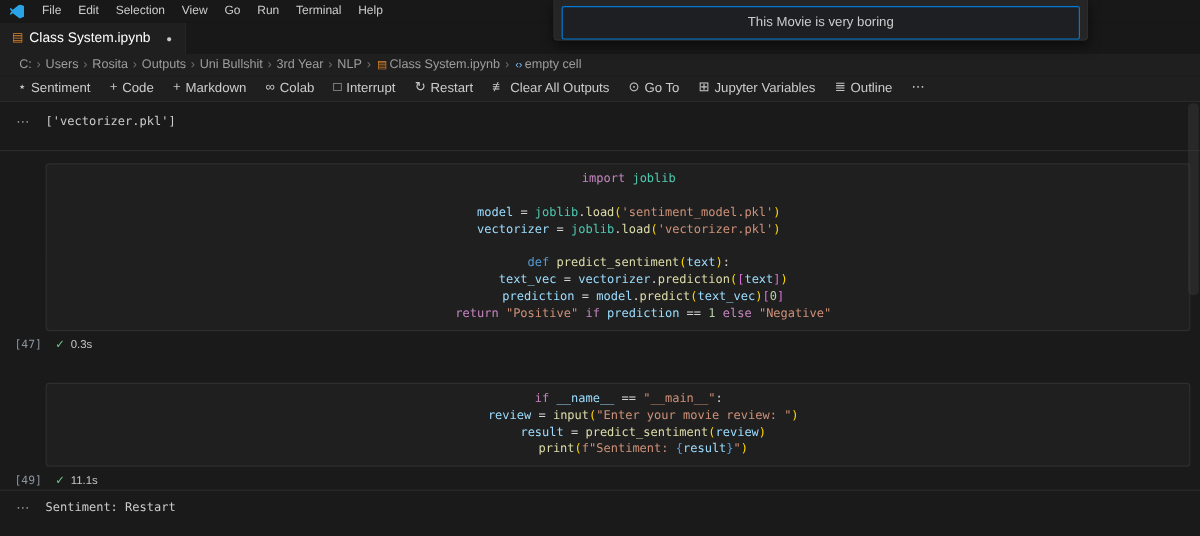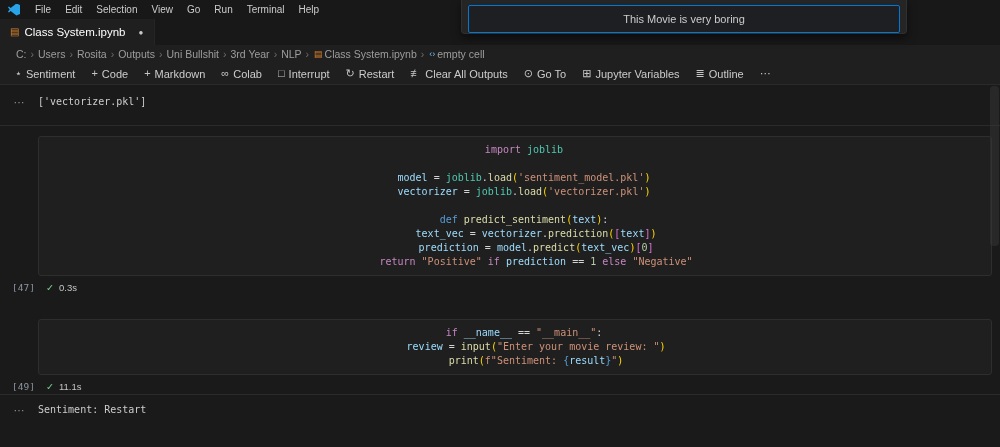--- a/index.html
+++ b/index.html
@@ -175,20 +175,21 @@
       <div class="code-line"><span class="tk-pl">    </span><span class="tk-kw">return</span><span class="tk-pl"> </span><span class="tk-str">"Positive"</span><span class="tk-pl"> </span><span class="tk-kw">if</span><span class="tk-pl"> </span><span class="tk-var">prediction</span><span class="tk-op"> == </span><span class="tk-num">1</span><span class="tk-pl"> </span><span class="tk-kw">else</span><span class="tk-pl"> </span><span class="tk-str">"Negative"</span></div>
     </div>
     <div class="cell-status">
       <span class="exec">[47]</span>
       <span class="check">✓</span>
       <span class="time">0.3s</span>
     </div>
     <div class="cell-box" style="margin-top: 24px;">
       <div class="code-line"><span class="tk-kw">if</span><span class="tk-pl"> </span><span class="tk-var">__name__</span><span class="tk-op"> == </span><span class="tk-str">"__main__"</span><span class="tk-op">:</span></div>
       <div class="code-line"><span class="tk-pl">    </span><span class="tk-var">review</span><span class="tk-op"> = </span><span class="tk-fn">input</span><span class="tk-br1">(</span><span class="tk-str">"Enter your movie review: "</span><span class="tk-br1">)</span></div>
+      <div class="code-line"><span class="tk-pl">    </span><span class="tk-var">result</span><span class="tk-op"> = </span><span class="tk-fn">predict_sentiment</span><span class="tk-br1">(</span><span class="tk-var">review</span><span class="tk-br1">)</span></div>
       <div class="code-line"><span class="tk-pl">    </span><span class="tk-fn">print</span><span class="tk-br1">(</span><span class="tk-str">f"Sentiment: </span><span class="tk-fmt">{</span><span class="tk-var">result</span><span class="tk-fmt">}</span><span class="tk-str">"</span><span class="tk-br1">)</span></div>
     </div>
     <div class="cell-status">
       <span class="exec">[49]</span>
       <span class="check">✓</span>
       <span class="time">11.1s</span>
     </div>
     <div class="divider"></div>
     <div class="out-row">
       <span class="out-gutter">⋯</span>

